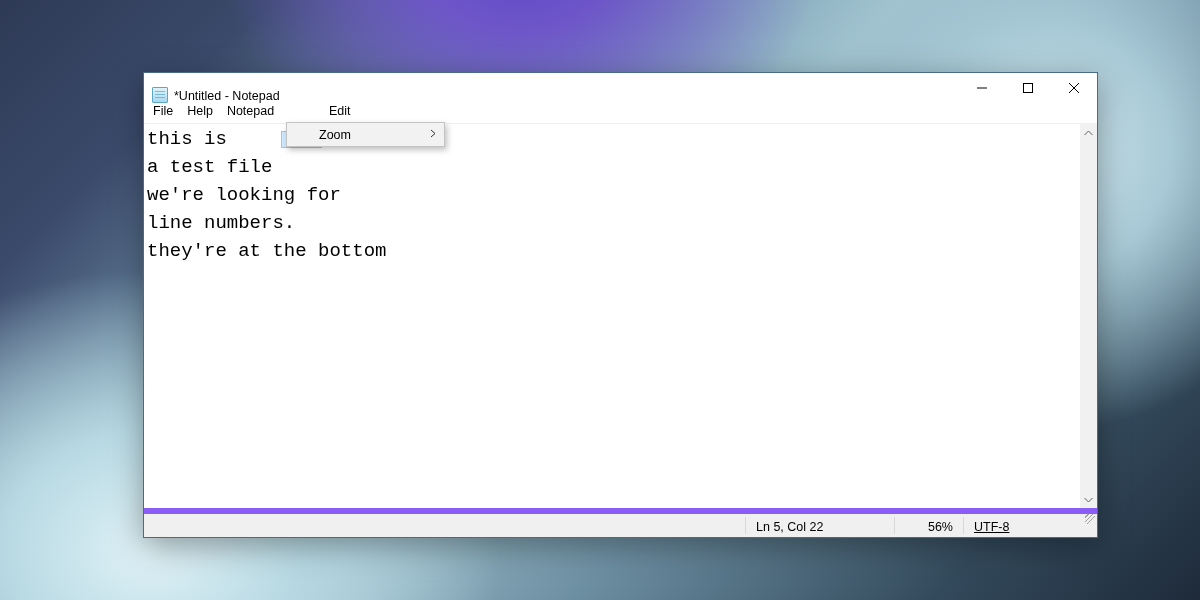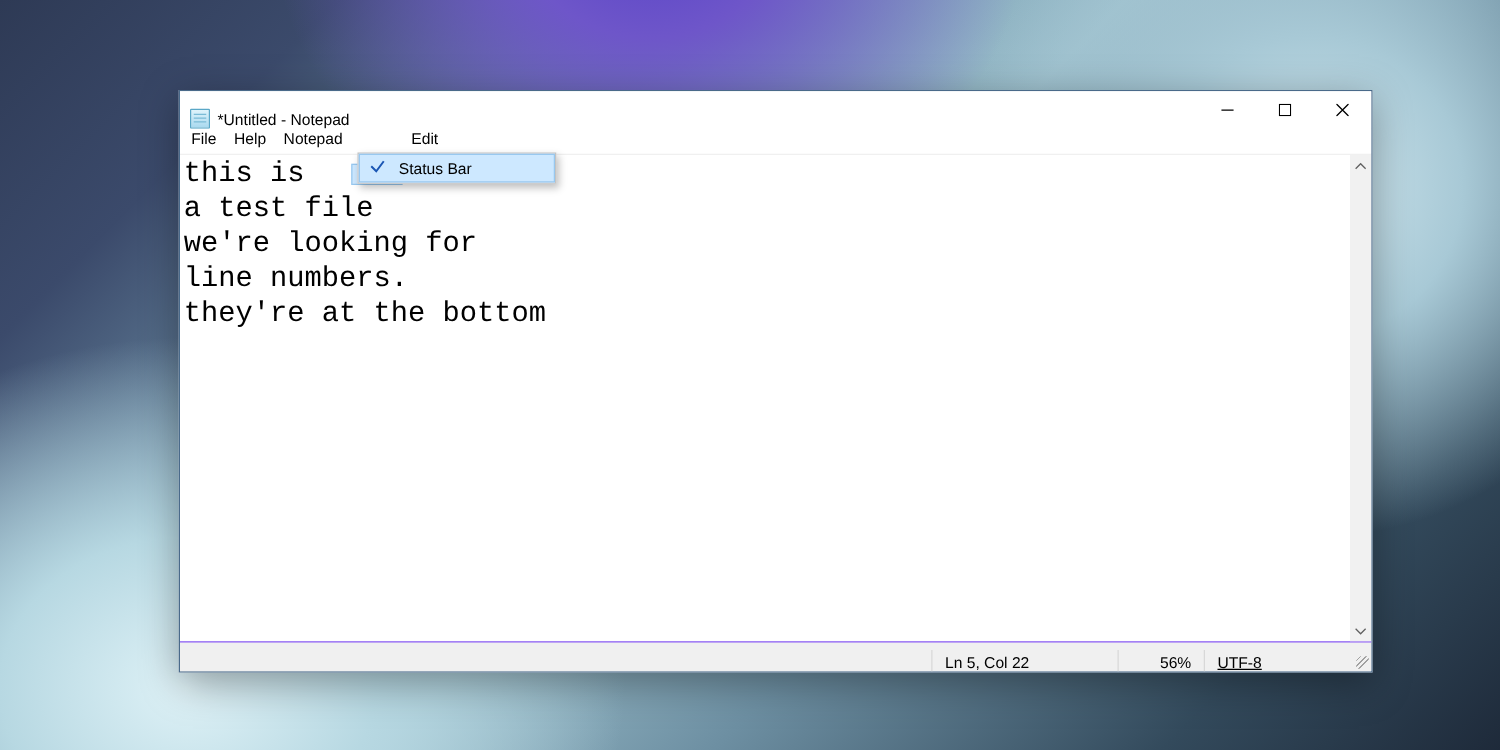--- a/index.html
+++ b/index.html
@@ -38,31 +38,31 @@
   .winbtn svg{display:block;}
   .menubar{
     height:20px;display:flex;align-items:flex-start;font-size:12.5px;color:#000;
     padding:0 2px;background:#fff;
   }
   .menuitem{padding:1px 7px 2px 7px;display:flex;align-items:center;}
   .menuitem.open{background:#cde8ff;outline:1px solid #98c8ef;outline-offset:-1px;margin-top:28px;}
   .editor-wrap{flex:1 1 auto;position:relative;border-top:1px solid #f0f0f0;}
   .editor{
     position:absolute;inset:0;right:17px;padding:1px 3px;
-    font-family:Consolas,"Courier New",monospace;font-size:23px;line-height:28px;
+    font-family:Consolas,"Courier New",monospace;font-size:19px;line-height:28px;
     white-space:pre;color:#000;
   }
   .vscroll{
     position:absolute;top:0;right:0;bottom:0;width:17px;background:#f1f1f1;
     display:flex;flex-direction:column;align-items:center;justify-content:space-between;
   }
   .vscroll .arrow{width:17px;height:17px;display:flex;align-items:center;justify-content:center;color:#606060;font-size:9px;}
   .statusbar{
-    height:23px;background:#f0f0f0;display:flex;align-items:flex-end;font-size:12.5px;color:#000;
-    border-top:1px solid #8b5cf6;
+    height:23px;background:#f0f0f0;display:flex;align-items:center;font-size:12.5px;color:#000;
+    border-top:6px solid #8b5cf6;
   }
   .statusbar .cell{border-left:1px solid #d8d8d8;padding:3px 10px 0 10px;}
   .statusbar .spacer{flex:1 1 auto;}
   .statusbar .grip{width:18px;border-left:1px solid #d8d8d8;position:relative;}
   .statusbar .grip::before{
     content:"";position:absolute;right:2px;bottom:2px;width:10px;height:10px;
     background:
       linear-gradient(135deg,transparent 0 2px,#a0a0a0 2px 3px,transparent 3px 5px,#a0a0a0 5px 6px,transparent 6px 8px,#a0a0a0 8px 9px,transparent 9px);
   }
   
@@ -121,27 +121,27 @@
           <span>Notepad</span>
         </div>
       <div class="menuitem open">
           <span>View</span>
         </div>
       <div class="menuitem">
           <span>Edit</span>
         </div>
 
       <div class="dropdown">
-        <div class="dditem hover">
-          <span class="check">
-            <svg width="14" height="14" viewBox="0 0 14 14">
-                <path d="M2 7 L6 11 L12 3" fill="none" stroke="#1a56b4" stroke-width="1.6"></path>
+        <div class="dditem">
+          <span>Zoom</span>
+          <span class="sub">
+            <svg width="6" height="9" viewBox="0 0 6 9">
+                <path d="M1 1 L5 4.5 L1 8" fill="none" stroke="#333" stroke-width="1"></path>
               </svg>
           </span>
-          <span>Status Bar</span>
         </div>
       </div>
     </div>
 
     <div class="editor-wrap">
       <div class="editor">this is
 a test file
 we're looking for
 line numbers.
 they're at the bottom</div>

